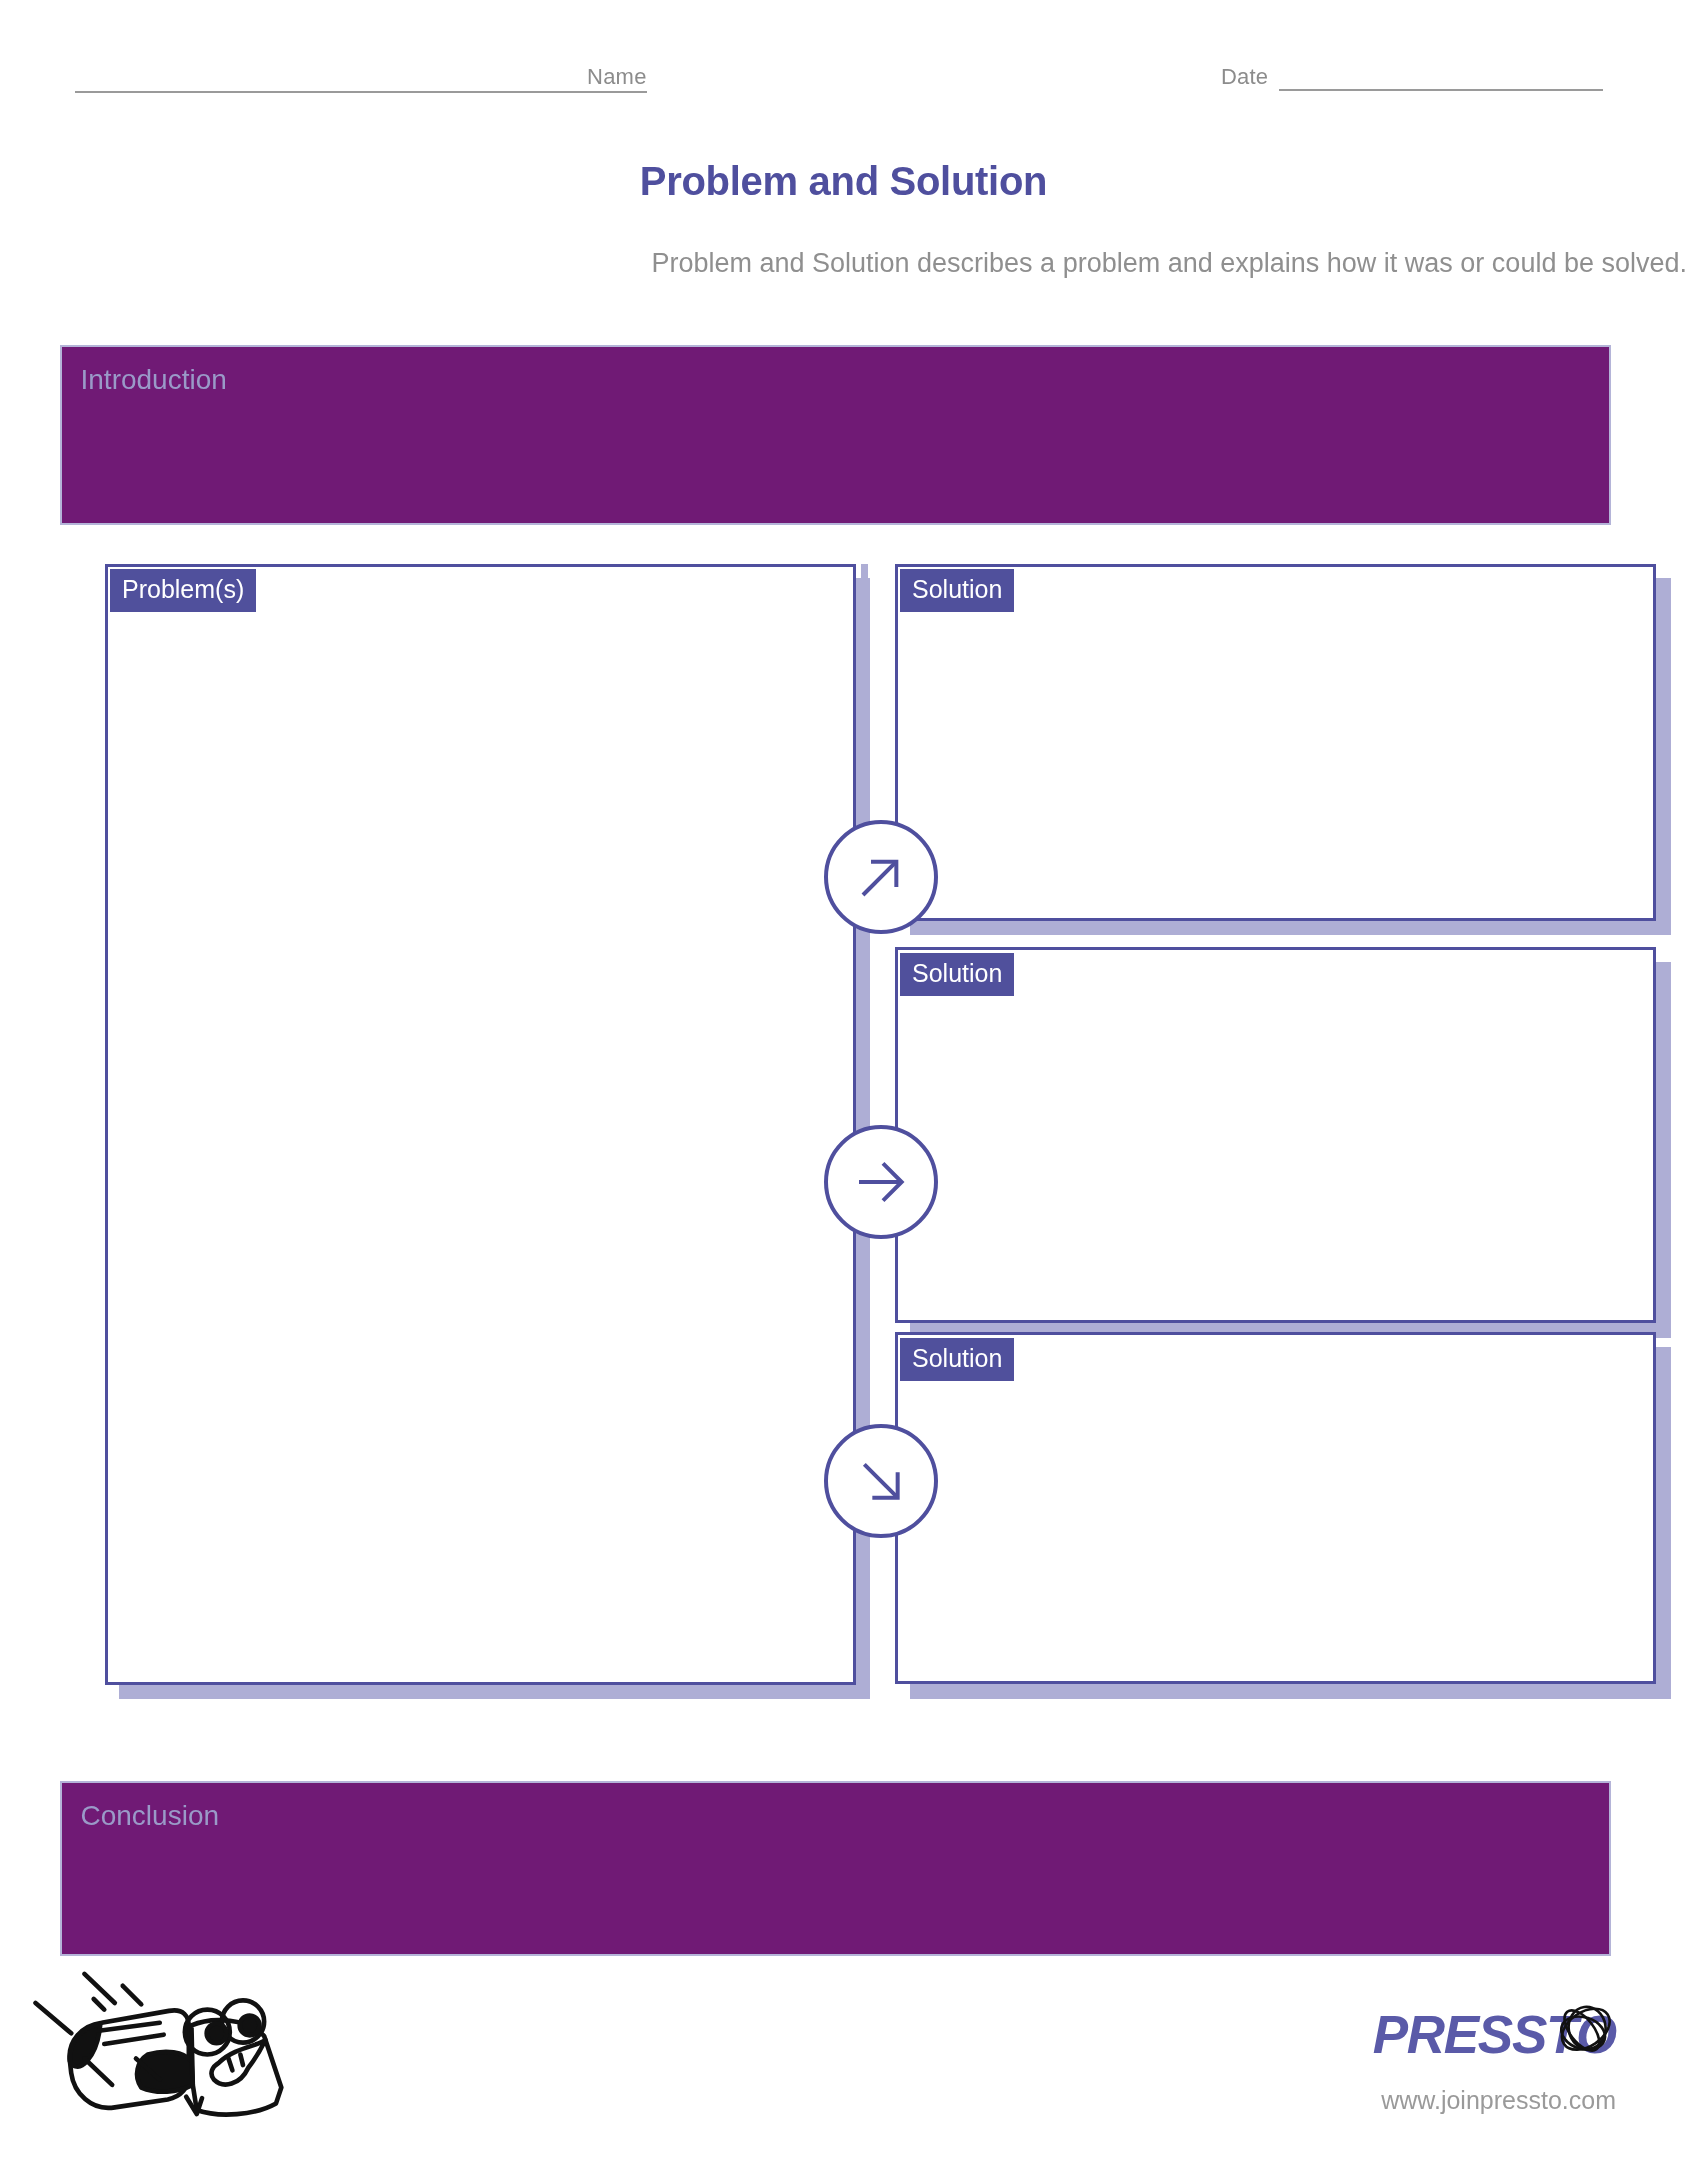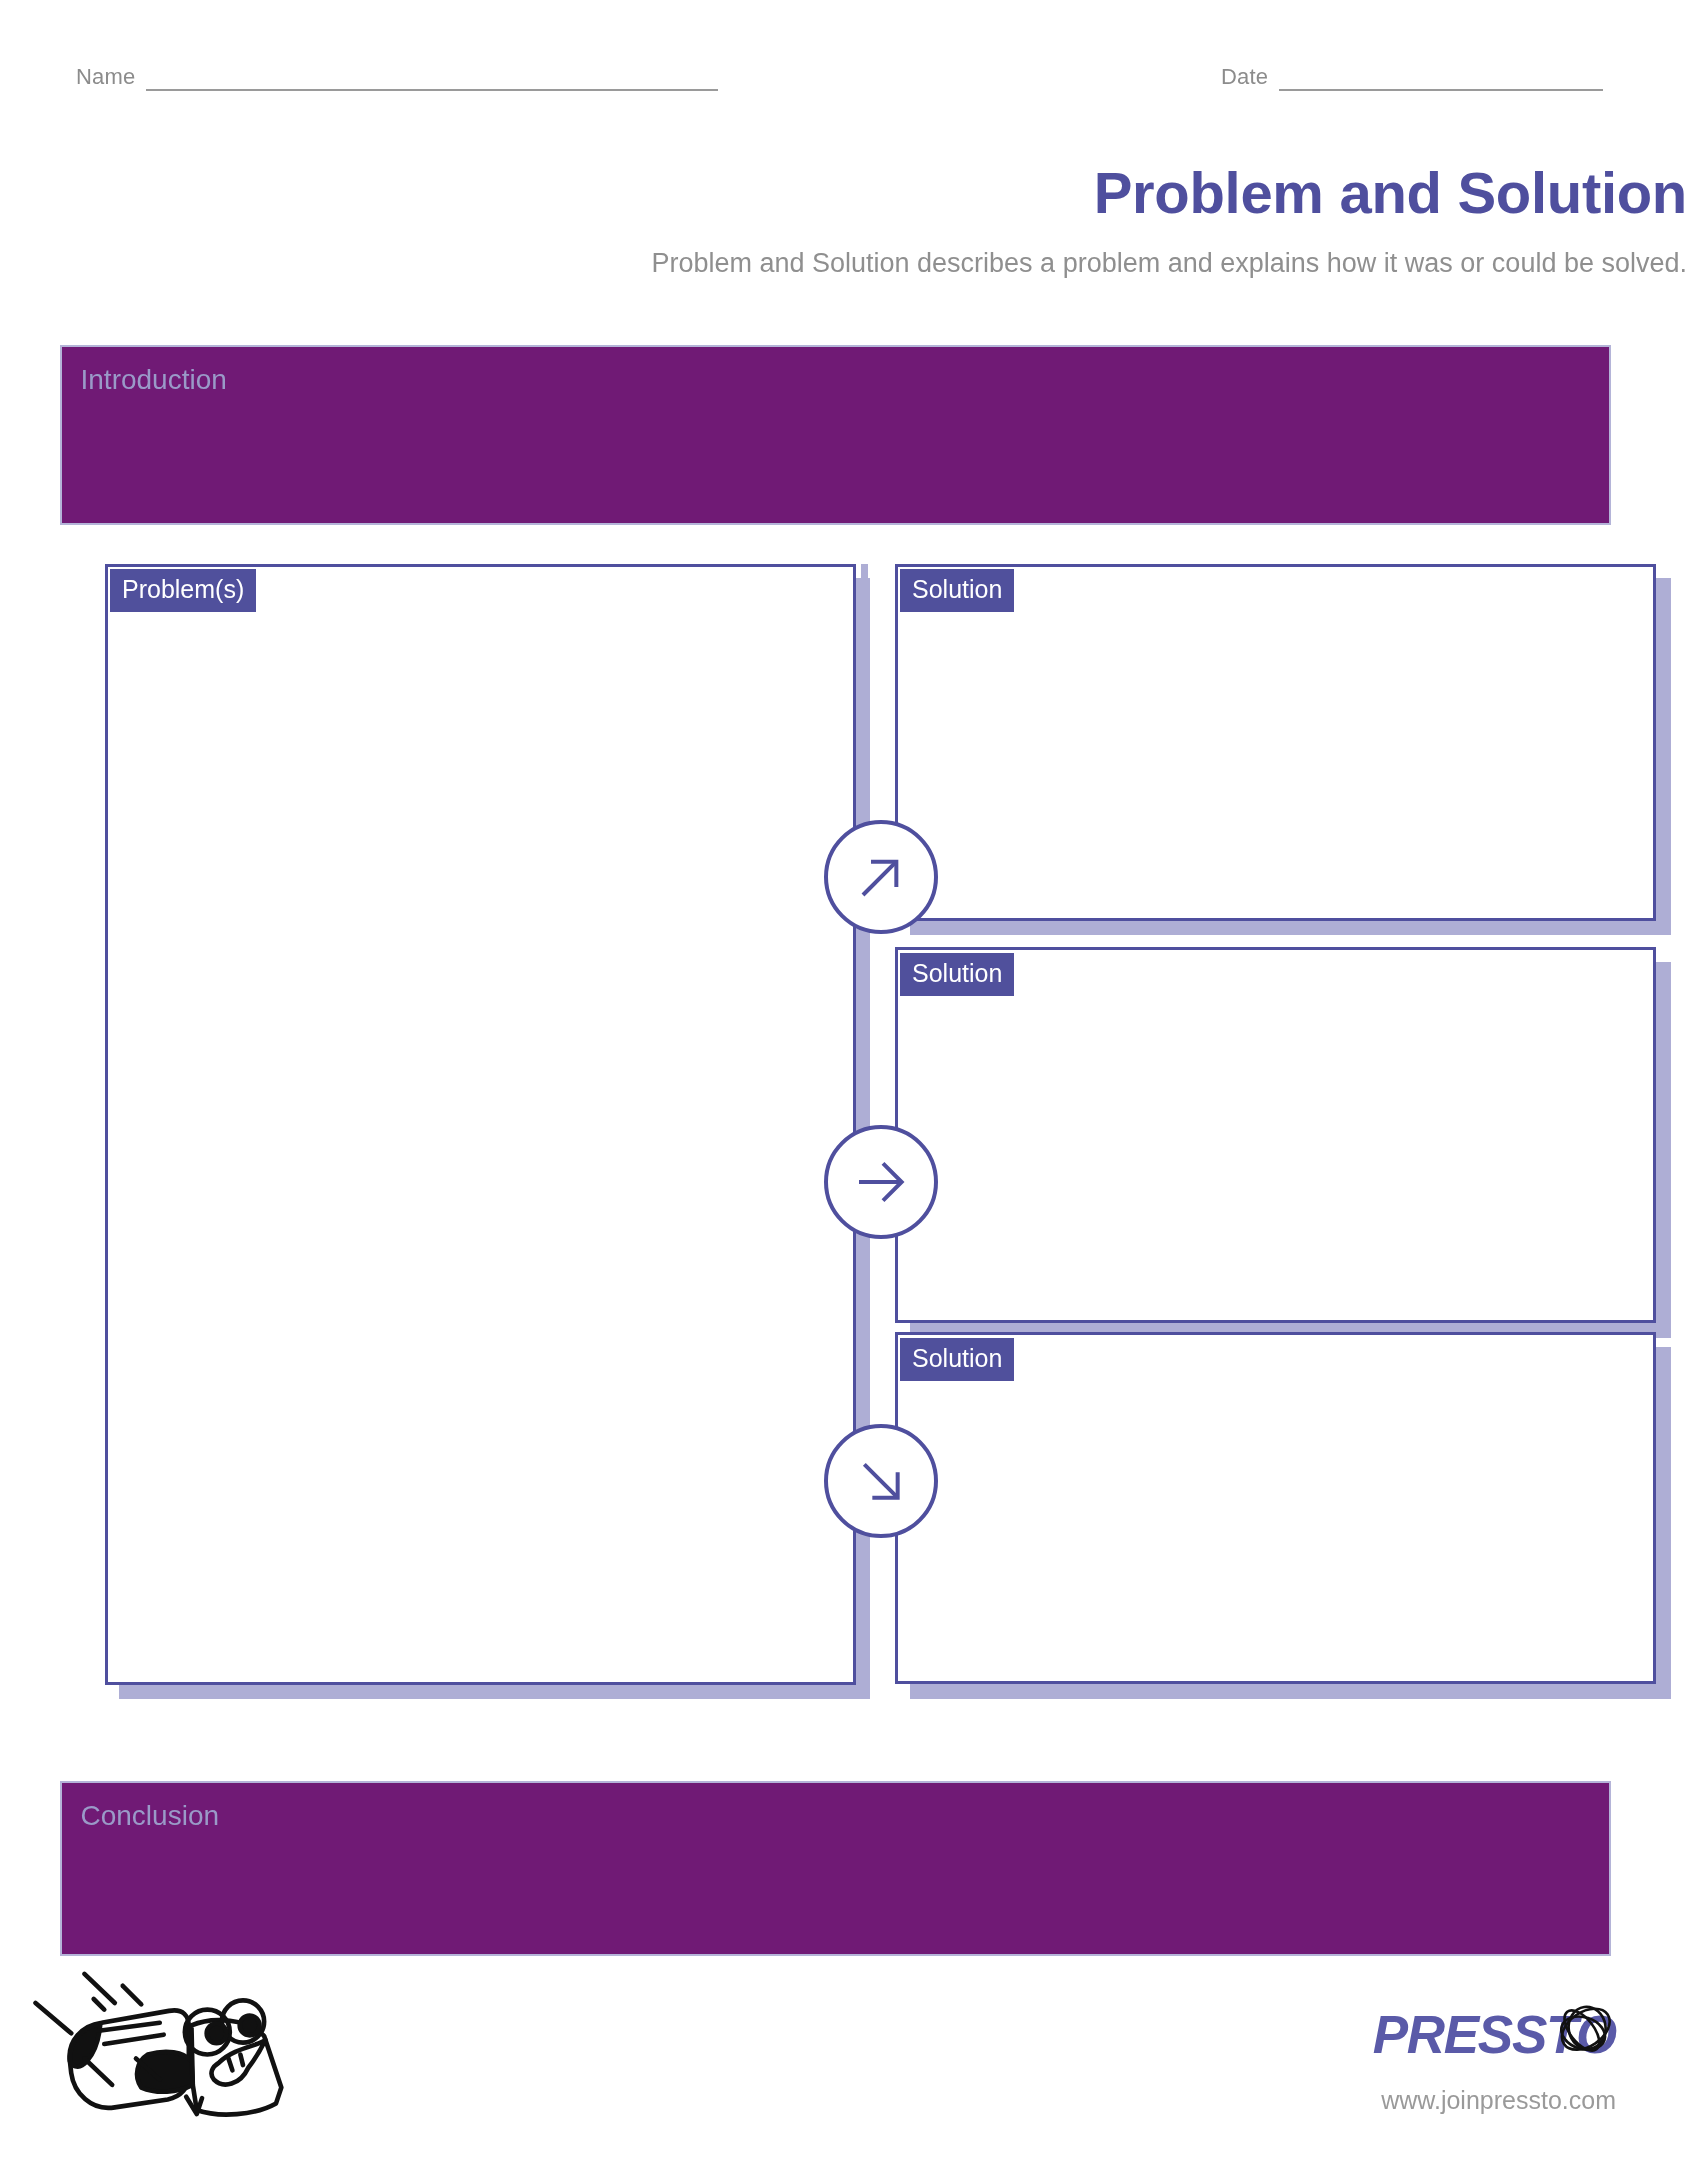--- a/index.html
+++ b/index.html
@@ -14,29 +14,29 @@
   
   .hdr-field{position:absolute;display:flex;align-items:flex-end;}
   .hdr-label{
     font-size:22px;color:#8c8c8c;letter-spacing:0.2px;
     line-height:1;padding-bottom:2.6px;white-space:nowrap;
   }
   .hdr-rule{
     border-bottom:2px solid #9a9a9a;
     margin-left:10.6px;
   }
-  #name-field{left:76px;top:66px;}
+  #name-field{left:64px;top:66px;flex-direction:column;}
   #name-field .hdr-rule{width:572px;}
   #date-field{left:1221px;top:66px;}
   #date-field .hdr-rule{width:324px;}
 
   
   .title{
-    position:absolute;left:0;top:159px;width:1687px;text-align:right;
-    font-size:58px;font-weight:bold;color:#4f4f9e;letter-spacing:-0.3px;
+    position:absolute;left:0;top:159px;width:1687px;text-align:center;
+    font-size:40px;font-weight:bold;color:#4f4f9e;letter-spacing:-0.3px;
   }
   .subtitle{
     position:absolute;left:0;top:248px;width:1687px;text-align:right;
     font-size:27px;color:#8f8f8f;
   }
 
   
   .light-box{
     position:absolute;
     border:2px solid #b4b4d8;

